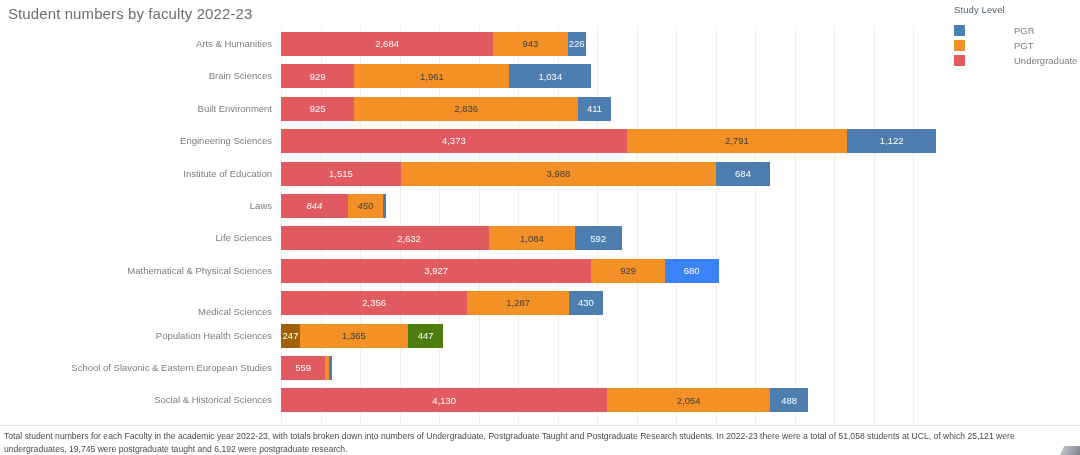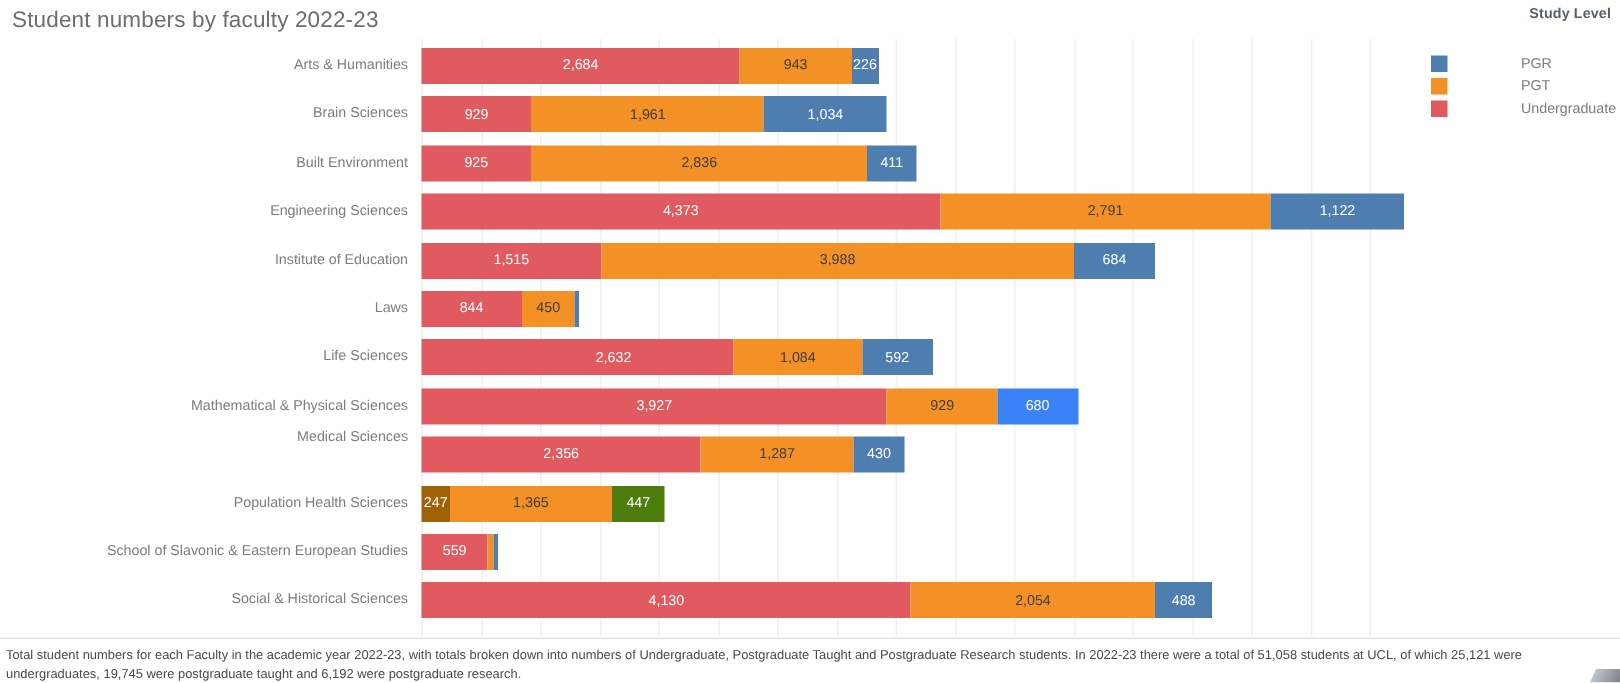--- a/index.html
+++ b/index.html
@@ -31,24 +31,23 @@
   
   #legend {
     position: absolute;
     right: 6px;
     top: 4px;
     width: 120px;
   }
   #legend-title {
     font-size: 9.5px;
     color: #55606b;
-    font-weight: bold;
-    margin-bottom: 20px;
+    font-weight: normal;
+    margin-bottom: 8px;
     letter-spacing: .1px;
-    text-align: right;
   }
   .legend-row {
     display: flex;
     align-items: center;
     height: 14px;
     margin-bottom: 1px;
   }
   .legend-swatch {
     width: 11px;
     height: 11px;
@@ -227,21 +226,21 @@
       </div>
       <div class="row" style="top: 164px;">
         <div class="row-label">Laws</div>
       </div>
       <div class="row" style="top: 196.4px;">
         <div class="row-label">Life Sciences</div>
       </div>
       <div class="row" style="top: 228.8px;">
         <div class="row-label">Mathematical &amp; Physical Sciences</div>
       </div>
-      <div class="row" style="top: 250px; padding-left: 40px;">
+      <div class="row" style="top: 270px; padding-left: 40px;">
         <div class="row-label">Medical Sciences</div>
       </div>
       <div class="row" style="top: 293.6px;">
         <div class="row-label">Population Health Sciences</div>
       </div>
       <div class="row" style="top: 326px;">
         <div class="row-label">School of Slavonic &amp; Eastern European Studies</div>
       </div>
       <div class="row" style="top: 358.4px;">
         <div class="row-label">Social &amp; Historical Sciences</div>
@@ -306,21 +305,21 @@
             <span class="seg-label">1,515</span>
           </div>
           <div class="seg pgt" style="width: 315.247px; background: rgb(243, 145, 39);">
             <span class="seg-label">3,988</span>
           </div>
           <div class="seg pgr" style="width: 54.0695px; background: rgb(78, 126, 176);">
             <span class="seg-label">684</span>
           </div>
         </div>
       </div>
-      <div class="row" style="top: 164px;">
+      <div class="row" style="top: 164px; font-style: italic;">
         <div class="bar">
           <div class="seg undergrad" style="width: 66.7174px; background: rgb(224, 90, 95);">
             <span class="seg-label">844</span>
           </div>
           <div class="seg pgt" style="width: 35.572px; background: rgb(243, 145, 39);">
             <span class="seg-label">450</span>
           </div>
           <div class="seg pgr" style="width: 2.60862px; background: rgb(78, 126, 176);"></div>
         </div>
       </div>

